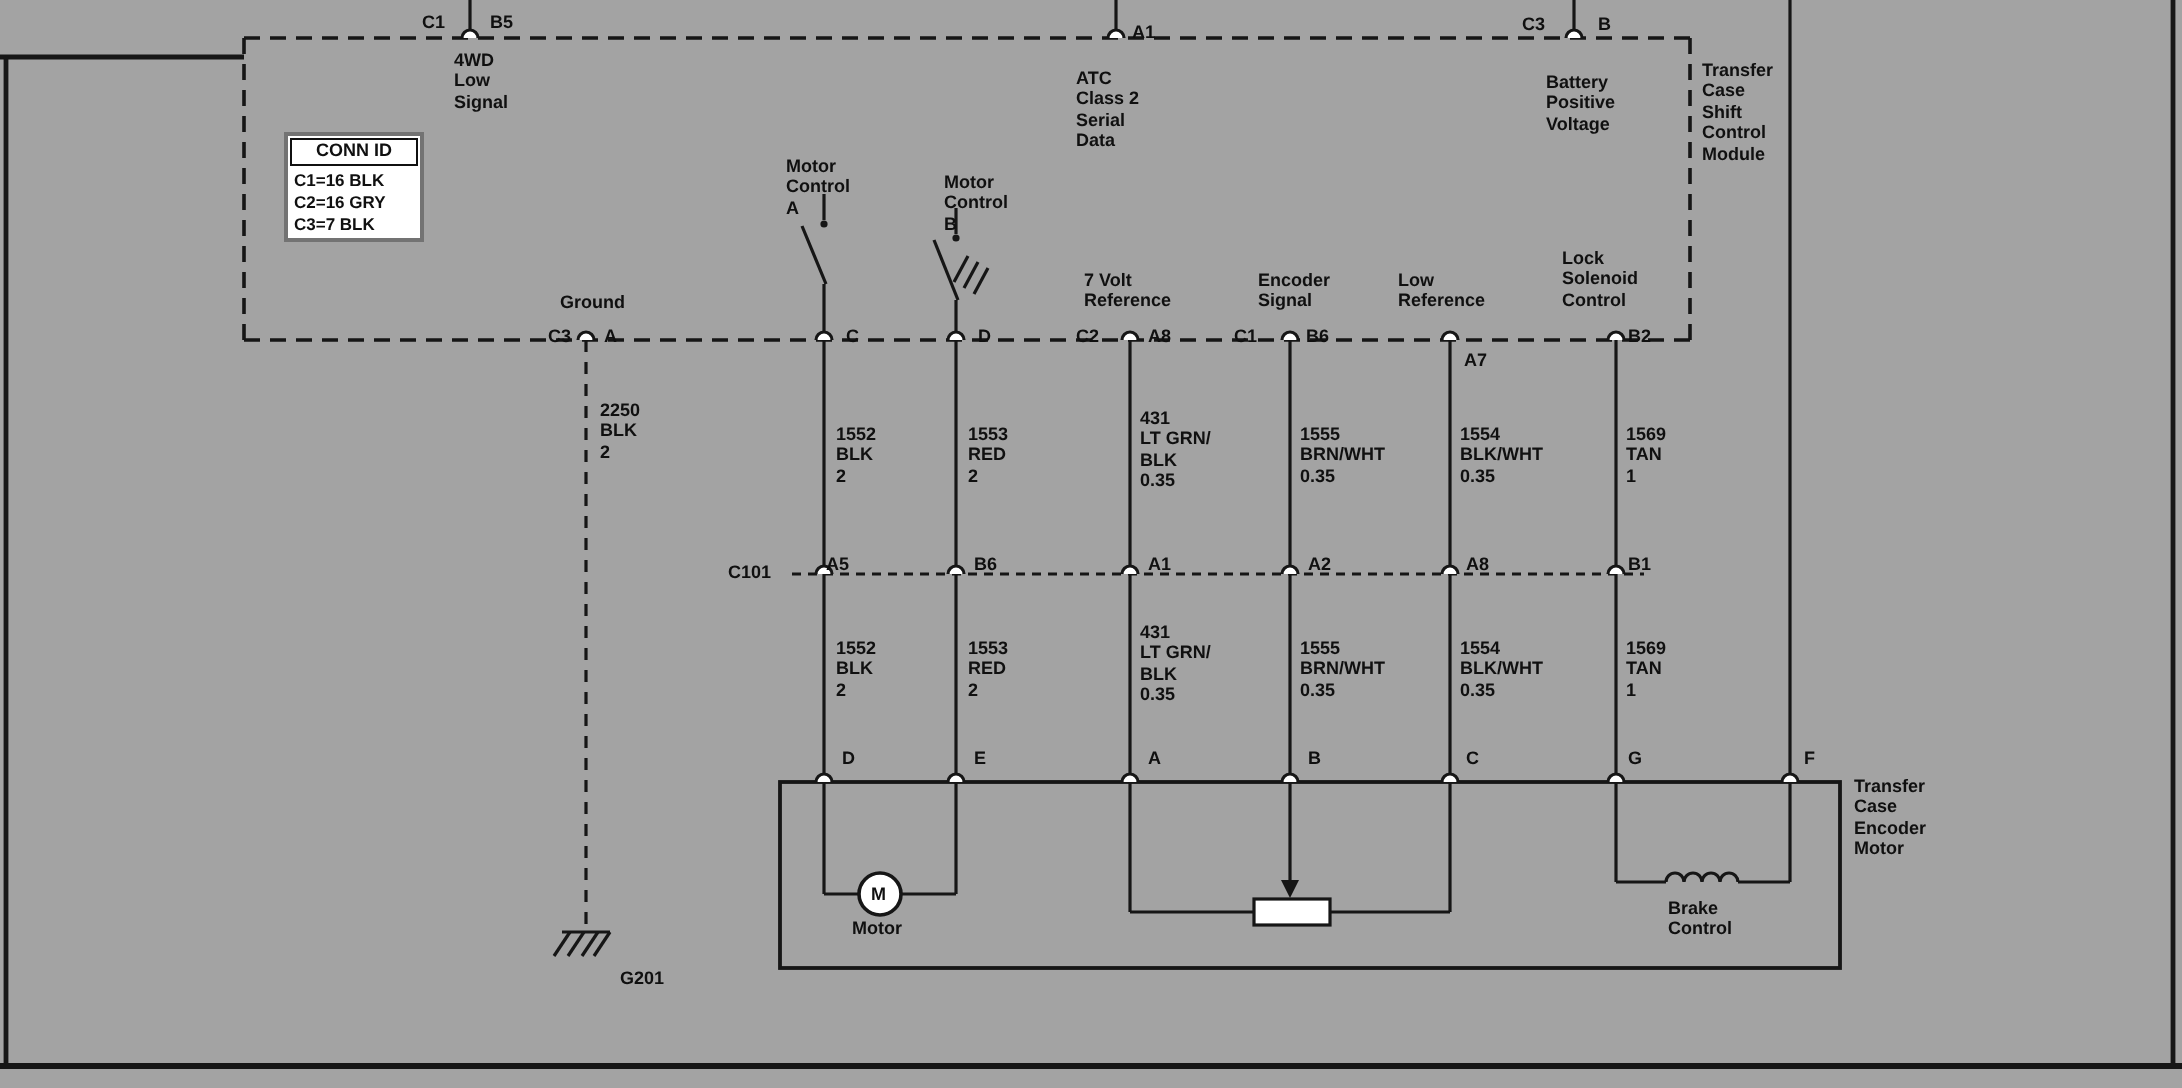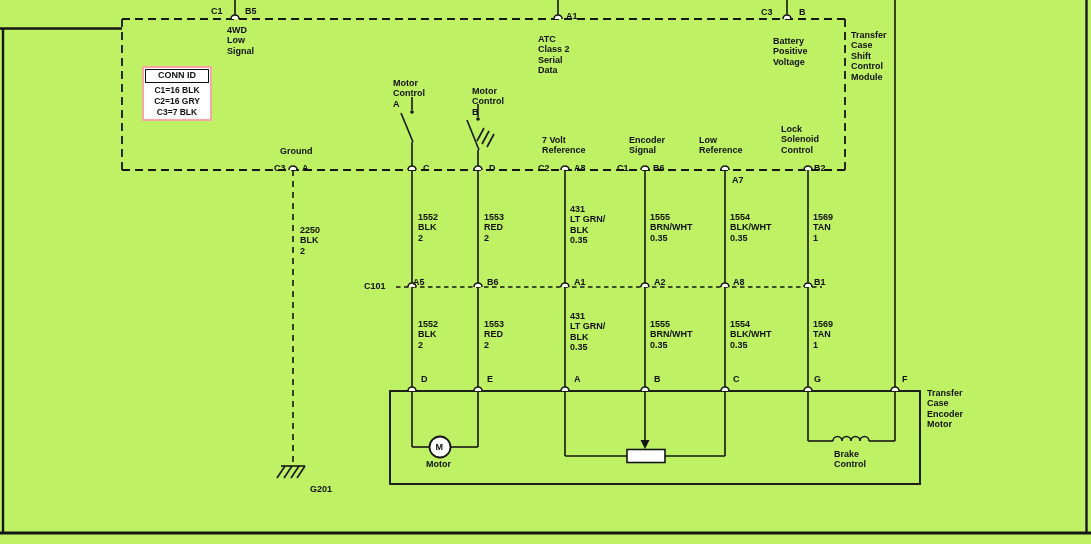--- a/index.html
+++ b/index.html
@@ -1,32 +1,32 @@
 <!DOCTYPE html>
 <html><head>
 <meta charset="utf-8">
 <style>
   html,body{margin:0;padding:0;background:#ffffff;}
-  #page{position:relative;width:1091px;height:544px;background:#bef264;overflow:hidden;
+  #page{position:relative;width:1091px;height:544px;background:#a3a3a3;overflow:hidden;
         font-family:"Liberation Sans",sans-serif;}
   svg{position:absolute;left:0;top:0;}
   .lbl{position:absolute;font:bold 9px/1.16 "Liberation Sans",sans-serif;color:#101010;
        white-space:pre-line;letter-spacing:0;}
   .w{stroke:#161616;stroke-width:1.6;fill:none;}
   .dashbox{stroke-dasharray:8 5;stroke-width:1.8;}
   .dashwire{stroke-dasharray:6 5;}
   .dashconn{stroke-dasharray:4.5 3.5;stroke-width:1.5;}
   .pin{fill:#ffffff;stroke:#161616;stroke-width:1.6;}
   .solid{fill:#161616;stroke:none;}
   .border{stroke:#161616;stroke-width:2.4;fill:none;}
   .thick{stroke-width:3;}
-  .connid{position:absolute;left:142px;top:66px;width:64px;border:2px solid #fca5a5;background:#fff;padding:1px;}
+  .connid{position:absolute;left:142px;top:66px;width:64px;border:2px solid #737373;background:#fff;padding:1px;}
   .connid-hdr{border:1.5px solid #101010;padding:0 2px;margin-bottom:2px;text-align:center;
               font:bold 9px/1.3 "Liberation Sans",sans-serif;color:#101010;}
-  .connid-row{font:bold 8.5px/1.3 "Liberation Sans",sans-serif;color:#101010;padding:0 2px;text-align:center;}
+  .connid-row{font:bold 8.5px/1.3 "Liberation Sans",sans-serif;color:#101010;padding:0 2px;}
 </style>
 </head>
 <body>
 
 <div id="page">
 
   <svg width="1091" height="544" viewBox="0 0 1091 544">
 
     <g>
       <line class="border" x1="0" y1="28.5" x2="122" y2="28.5"></line>
@@ -207,21 +207,21 @@
   <span class="lbl" style="left:302px;top:163px">A</span>
   <span class="lbl" style="left:423px;top:163px">C</span>
   <span class="lbl" style="left:489px;top:163px">D</span>
   <span class="lbl" style="left:538px;top:163px">C2</span>
   <span class="lbl" style="left:574px;top:163px">A8</span>
   <span class="lbl" style="left:617px;top:163px">C1</span>
   <span class="lbl" style="left:653px;top:163px">B6</span>
   <span class="lbl" style="left:732px;top:175px">A7</span>
   <span class="lbl" style="left:814px;top:163px">B2</span>
 
-  <span class="lbl" style="left:300px;top:225px">2250
+  <span class="lbl" style="left:300px;top:200px">2250
 BLK
 2</span>
   <span class="lbl" style="left:418px;top:212px">1552
 BLK
 2</span>
   <span class="lbl" style="left:484px;top:212px">1553
 RED
 2</span>
   <span class="lbl" style="left:570px;top:204px">431
 LT GRN/

